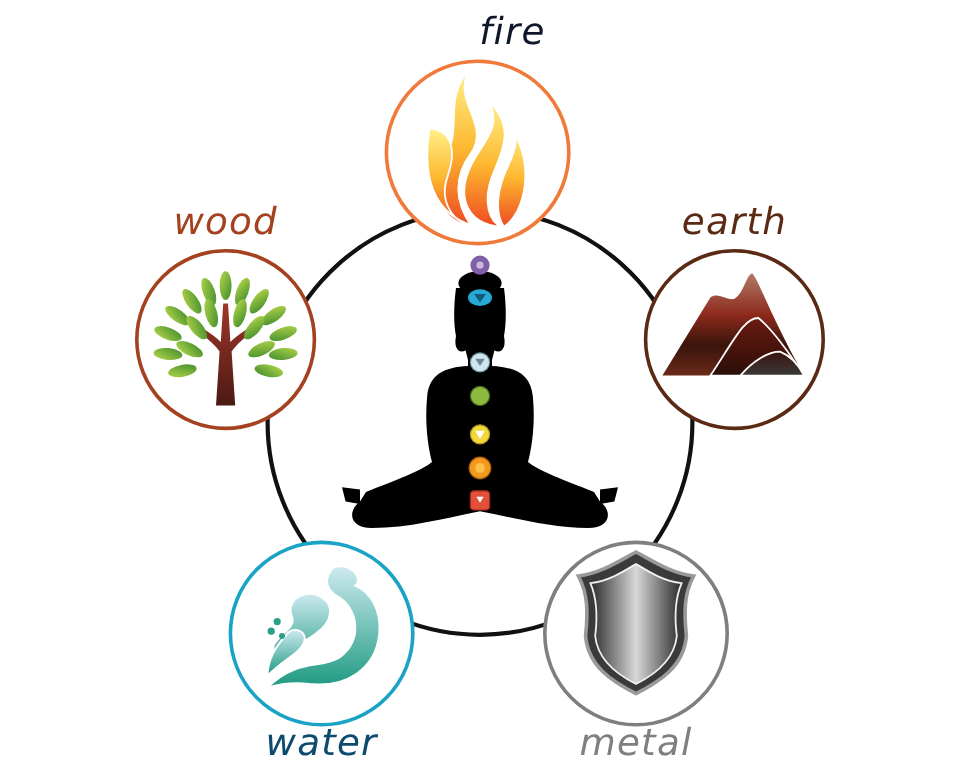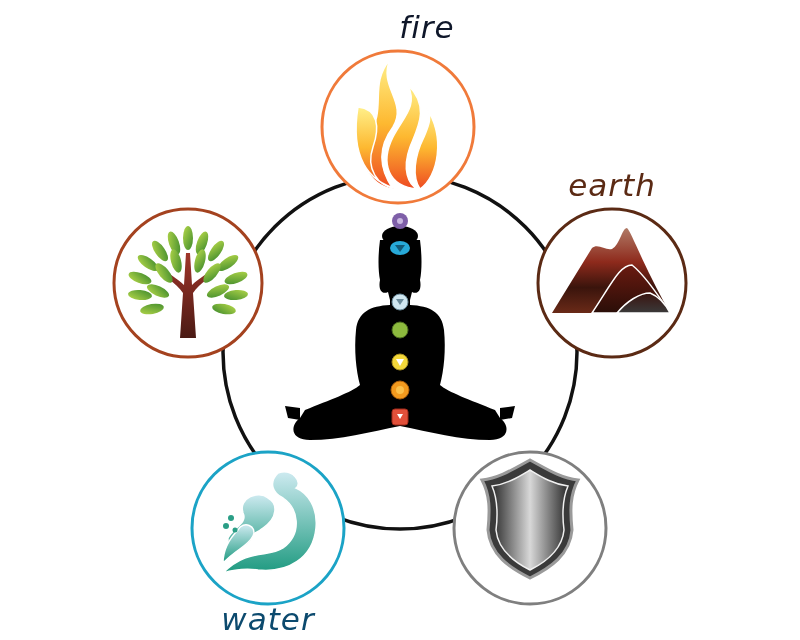--- a/index.html
+++ b/index.html
@@ -161,15 +161,17 @@
         </g>
       <g>
           <rect x="-8" y="409" width="16" height="16" rx="3" fill="#E2503A" stroke="#A02A1A" stroke-width="1"></rect>
           <path d="M-3,414 L3,414 L0,419 Z" fill="#fff"></path>
         </g>
     </g>
   </svg>
 
   
   <div class="label" style="left:398px; top:12px; color:#0f172a;margin-left:29px;">fire</div>
+  <div class="label" style="left:188px; top:170px; color:#A4421F;">wood</div>
   <div class="label" style="left:612px; top:170px; color:#5B2A14;">earth</div>
   <div class="label" style="left:268px; top:604px; color:#0c4a6e;">water</div>
+  <div class="label" style="left:530px; top:604px; color:#7F7F7F;">metal</div>
 </div>
 
 </body></html>

